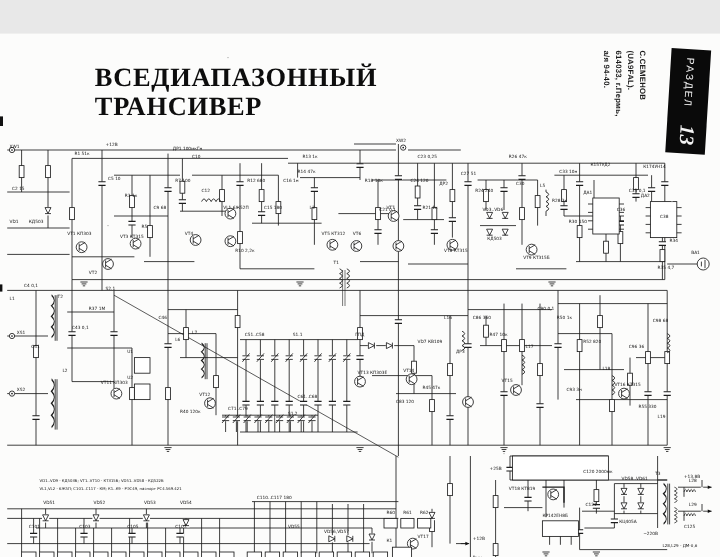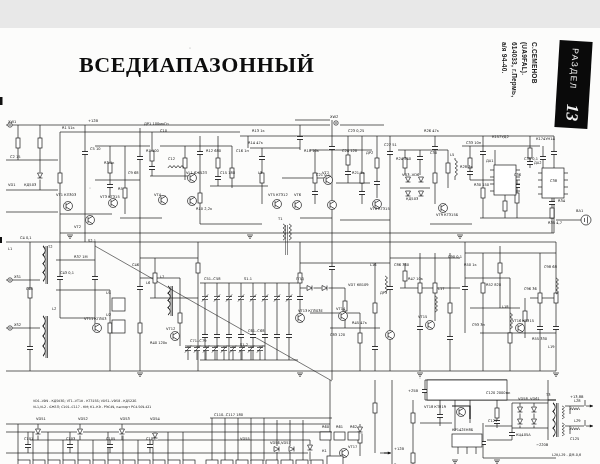--- a/index.html
+++ b/index.html
@@ -19,20 +19,21 @@
             font-weight:bold;font-style:italic;font-family:"Liberation Serif",serif;}
   svg.schem{position:absolute;left:0;top:0;}
 </style>
 </head>
 <body>
 
 <div class="page">
 
   <div class="title">
     <div>ВСЕДИАПАЗОННЫЙ</div>
+    <div>ТРАНСИВЕР</div>
   </div>
 
   <div class="author">
     <div>С.СЕМЕНОВ</div>
     <div>(UA9FAL).</div>
     <div>614033, г.Пермь,</div>
     <div>а/я 94-40.</div>
   </div>
 
   <div class="tab">

